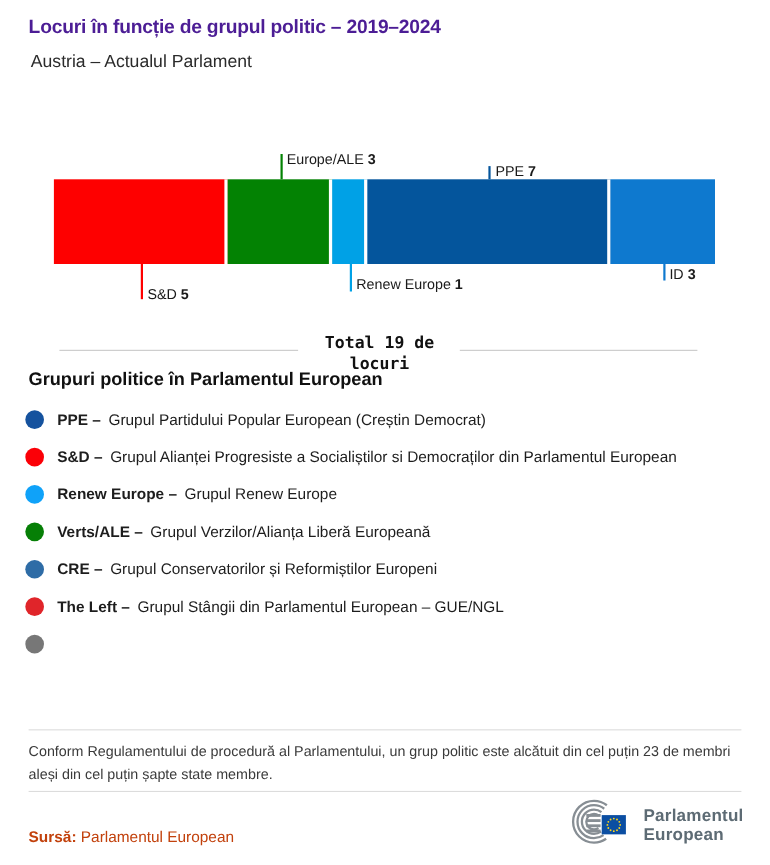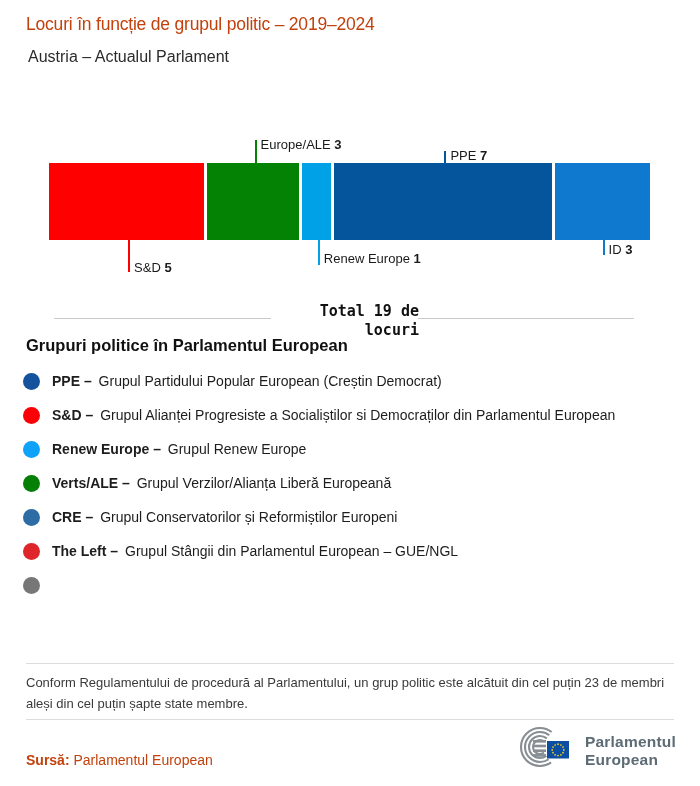--- a/index.html
+++ b/index.html
@@ -1,35 +1,35 @@
 <!DOCTYPE html>
 <html><head>
 <meta charset="utf-8">
 <style>
   html,body{margin:0;padding:0;background:#ffffff;}
   .canvas{position:relative;width:700px;height:786px;background:#fff;overflow:hidden;
           font-family:"Liberation Sans",sans-serif;color:#1a1a1a;}
 
-  .title{position:absolute;left:26px;top:14px;font-size:17.5px;font-weight:400;color:#c2410c;letter-spacing:-0.2px;}
+  .title{position:absolute;left:26px;top:14px;font-size:17.5px;font-weight:700;color:#4c1d95;letter-spacing:-0.2px;}
   .subtitle{position:absolute;left:28px;top:48px;font-size:16px;font-weight:400;color:#2b2b2b;}
 
   
   .chart{position:absolute;left:49px;top:140px;width:601px;height:140px;}
   .bar{position:absolute;left:0;top:23px;width:601px;height:77px;display:flex;}
   .seg{height:100%;box-sizing:border-box;}
   .callout{position:absolute;width:0;}
   .tick{position:absolute;left:0;top:0;width:2px;height:100%;}
   .callout .lbl{position:absolute;left:6px;white-space:nowrap;font-size:13px;color:#1a1a1a;}
   .lbl b{font-weight:700;}
 
   
   .total-line{position:absolute;height:1px;background:#c9c9c9;top:318px;}
   .total-line.left{left:54px;width:217px;}
   .total-line.right{left:418px;width:216px;}
-  .total-text{position:absolute;left:271px;top:302px;width:148px;text-align:right;
+  .total-text{position:absolute;left:271px;top:302px;width:148px;text-align:center;
               font-family:"DejaVu Sans Mono",monospace;font-weight:700;font-size:15px;
               line-height:19px;color:#111;}
 
   
   .legend-heading{position:absolute;left:26px;top:336px;font-size:16.5px;font-weight:700;color:#101010;}
   .legend{position:absolute;left:23px;top:364px;width:660px;}
   .legend-item{display:flex;align-items:center;height:34px;}
   .dot{width:17px;height:17px;border-radius:50%;margin-right:12px;flex:0 0 17px;}
   .legend-text{font-size:14px;color:#1d1d1d;white-space:nowrap;}
   .legend-text b{font-weight:700;margin-right:3px;}

